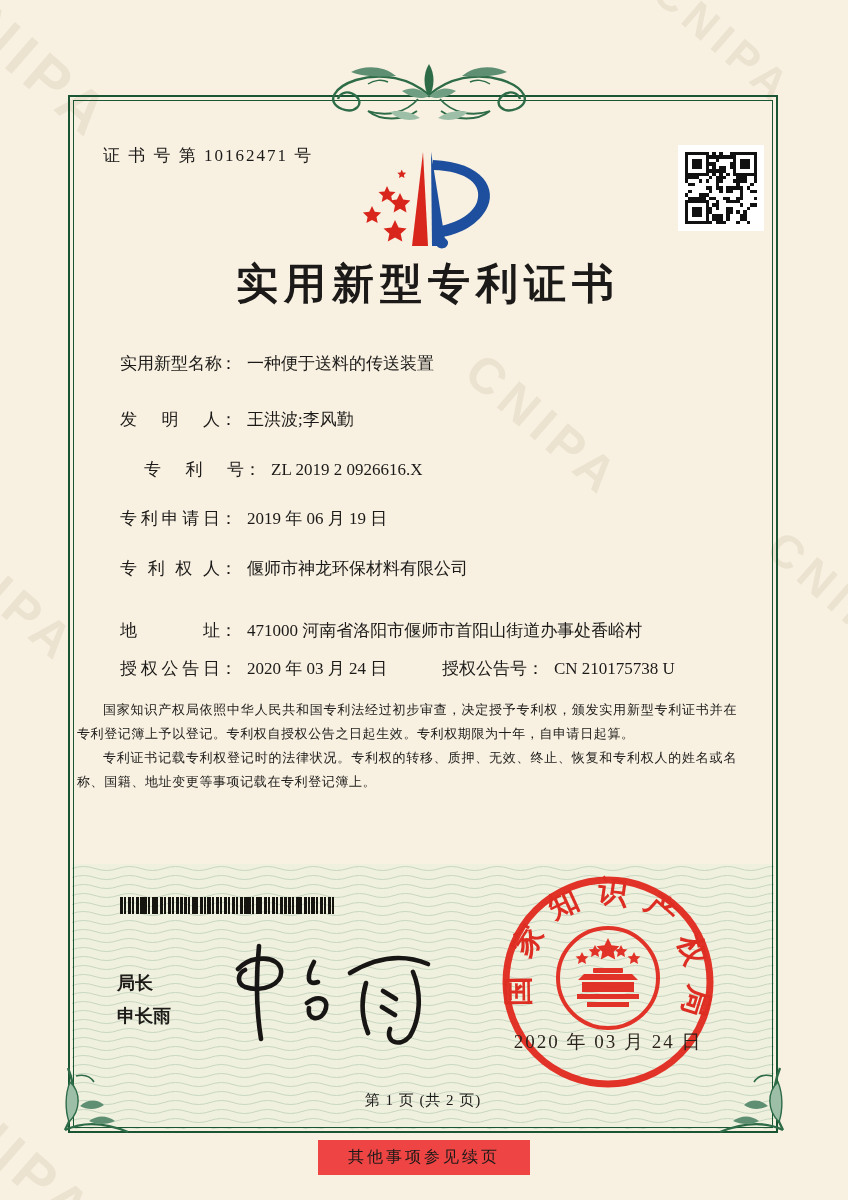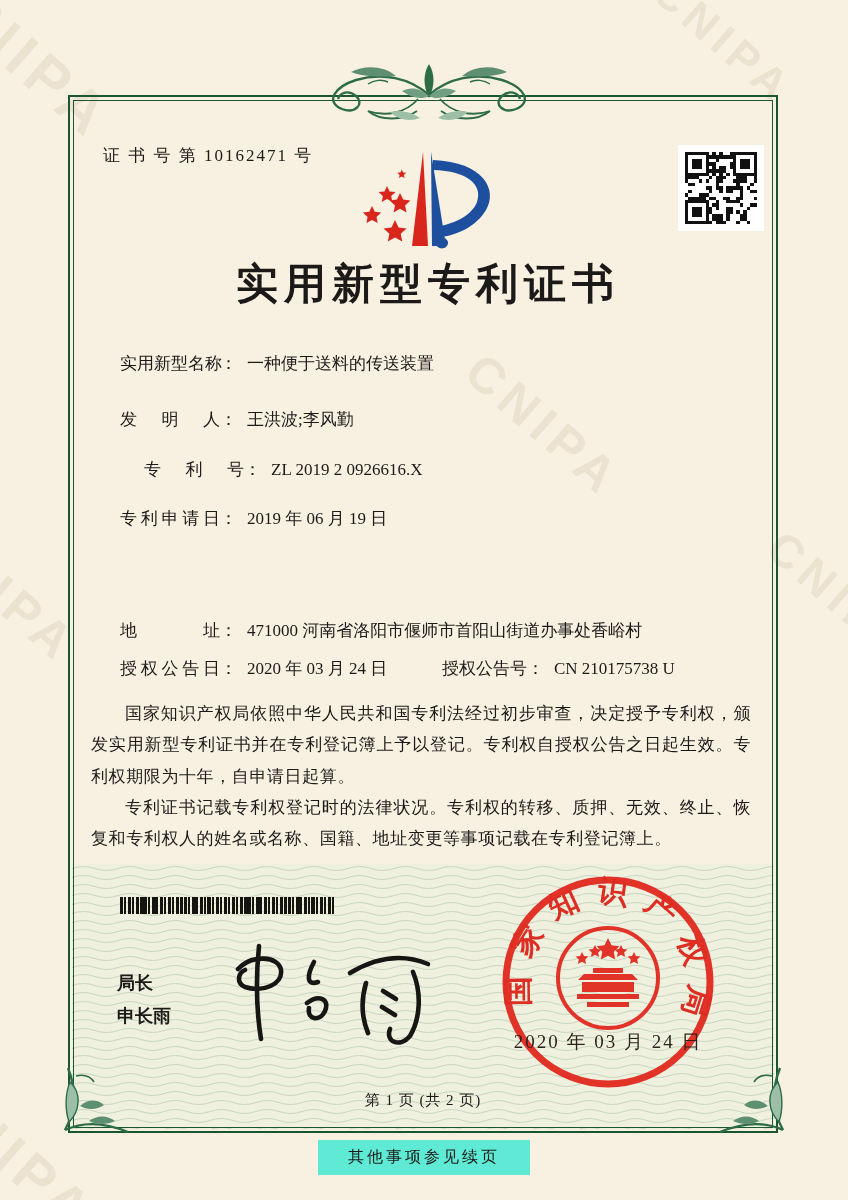--- a/index.html
+++ b/index.html
@@ -79,22 +79,22 @@
   .f0{top:352px;}
   .f1{top:408px;}
   .f2{top:458px;margin-left:24px;}
   .f3{top:507px;}
   .f4{top:557px;}
   .f5{top:607px;margin-top:12px;}
   .f-grant{top:657px;}
   .grant-no{position:absolute;left:322px;top:0;white-space:nowrap;}
 
   .body-text{
-    position:absolute;left:91px;top:698px;width:660px;
-    font-size:17px;line-height:1.84;
+    position:absolute;left:77px;top:698px;width:660px;
+    font-size:13px;line-height:1.84;
     letter-spacing:0.6px;
     text-align:justify;
   }
   .body-text p{margin:0;text-indent:2em;}
 
   
   .barcode{
     position:absolute;left:120px;top:897px;width:216px;height:17px;
     background-image:
       repeating-linear-gradient(90deg,#16140f 0 2px,transparent 2px 4px),
@@ -116,21 +116,21 @@
 
   .page-info{
     position:absolute;left:68px;top:1091px;width:710px;
     text-align:center;font-size:15px;letter-spacing:1px;
   }
 
   .cont-note-wrap{
     position:absolute;left:0;top:1140px;width:848px;text-align:center;
   }
   .cont-note{
-    display:inline-block;background:#5eead4;
+    display:inline-block;background:#ef4444;
     padding:7px 30px;font-size:16px;letter-spacing:3px;
   }
 </style>
 </head>
 <body>
 
 <div class="page">
 
   <div class="wm" style="left:-38px;top:-42px;font-size:60px;">CNIPA</div>
   <div class="wm" style="left:676px;top:-34px;font-size:44px;">CNIPA</div>
@@ -445,20 +445,23 @@
   </div>
   <div class="field f1">
     <span class="lbl">发明人</span><span class="colon">：</span><span>王洪波;李风勤</span>
   </div>
   <div class="field f2">
     <span class="lbl">专利号</span><span class="colon">：</span><span>ZL 2019 2 0926616.X</span>
   </div>
   <div class="field f3">
     <span class="lbl">专利申请日</span><span class="colon">：</span><span>2019 年 06 月 19 日</span>
   </div>
+  <div class="field f4">
+    <span class="lbl">专利权人</span><span class="colon">：</span><span>偃师市神龙环保材料有限公司</span>
+  </div>
   <div class="field f5">
     <span class="lbl">地址</span><span class="colon">：</span><span>471000 河南省洛阳市偃师市首阳山街道办事处香峪村</span>
   </div>
   <div class="field f-grant">
     <span class="lbl">授权公告日</span><span class="colon">：</span><span>2020 年 03 月 24 日</span>
     <span class="grant-no">
       <span>授权公告号</span><span class="colon">：</span><span>CN 210175738 U</span>
     </span>
   </div>
 

